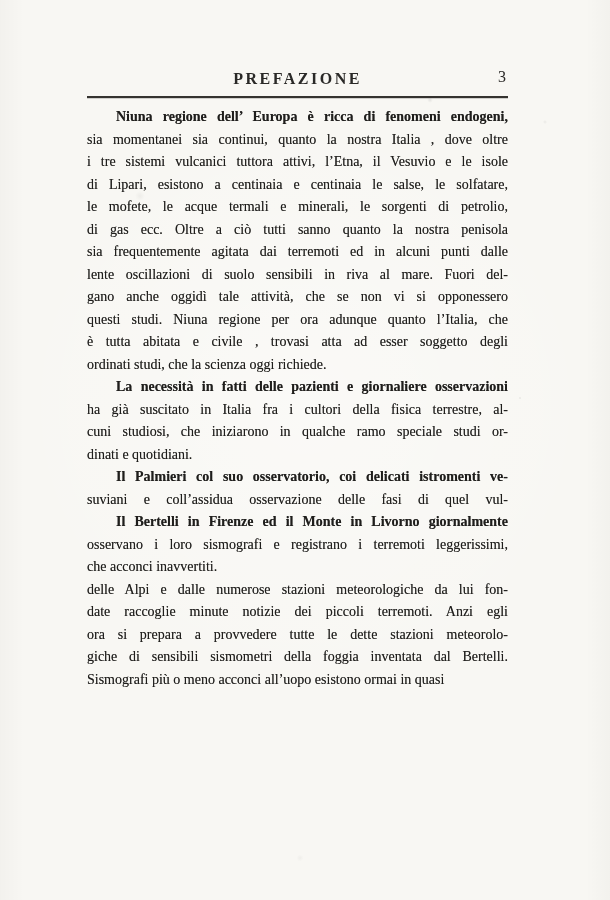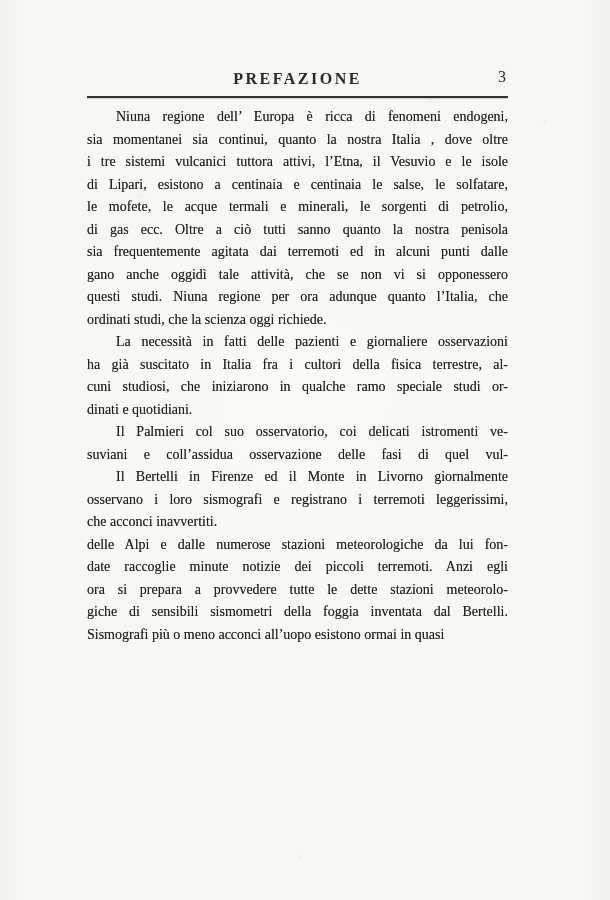--- a/index.html
+++ b/index.html
@@ -61,20 +61,21 @@
     line-height: 22.5px;
     text-shadow: 0 0 0.5px rgba(30,30,28,0.55);
   }
   .text-line {
     text-align: justify;
     text-align-last: justify;
     white-space: normal;
   }
   .text-line.first-line {
     text-indent: 29px;
+    font-weight: bold;
   }
   .text-line.last-line {
     text-align-last: left;
   }
 </style>
 </head>
 <body>
 
 <div class="scan-page">
 
@@ -86,22 +87,24 @@
   <div class="text-col head-rule"></div>
 
   <div class="text-col body-text">
       <div class="text-line first-line">Niuna regione dell’ Europa è ricca di fenomeni endogeni,</div>
       <div class="text-line">sia momentanei sia continui, quanto la nostra Italia , dove oltre</div>
       <div class="text-line">i tre sistemi vulcanici tuttora attivi, l’Etna, il Vesuvio e le isole</div>
       <div class="text-line">di Lipari, esistono a centinaia e centinaia le salse, le solfatare,</div>
       <div class="text-line">le mofete, le acque termali e minerali, le sorgenti di petrolio,</div>
       <div class="text-line">di gas ecc. Oltre a ciò tutti sanno quanto la nostra penisola</div>
       <div class="text-line">sia frequentemente agitata dai terremoti ed in alcuni punti dalle</div>
+      <div class="text-line">lente oscillazioni di suolo sensibili in riva al mare. Fuori del-</div>
       <div class="text-line">gano anche oggidì tale attività, che se non vi si opponessero</div>
       <div class="text-line">questi studi. Niuna regione per ora adunque quanto l’Italia, che</div>
+      <div class="text-line">è tutta abitata e civile , trovasi atta ad esser soggetto degli</div>
       <div class="text-line last-line">ordinati studi, che la scienza oggi richiede.</div>
       <div class="text-line first-line">La necessità in fatti delle pazienti e giornaliere osservazioni</div>
       <div class="text-line">ha già suscitato in Italia fra i cultori della fisica terrestre, al-</div>
       <div class="text-line">cuni studiosi, che iniziarono in qualche ramo speciale studi or-</div>
       <div class="text-line last-line">dinati e quotidiani.</div>
       <div class="text-line first-line">Il Palmieri col suo osservatorio, coi delicati istromenti ve-</div>
       <div class="text-line">suviani e coll’assidua osservazione delle fasi di quel vul-</div>
       <div class="text-line first-line">Il Bertelli in Firenze ed il Monte in Livorno giornalmente</div>
       <div class="text-line">osservano i loro sismografi e registrano i terremoti leggerissimi,</div>
       <div class="text-line last-line">che acconci inavvertiti.</div>

